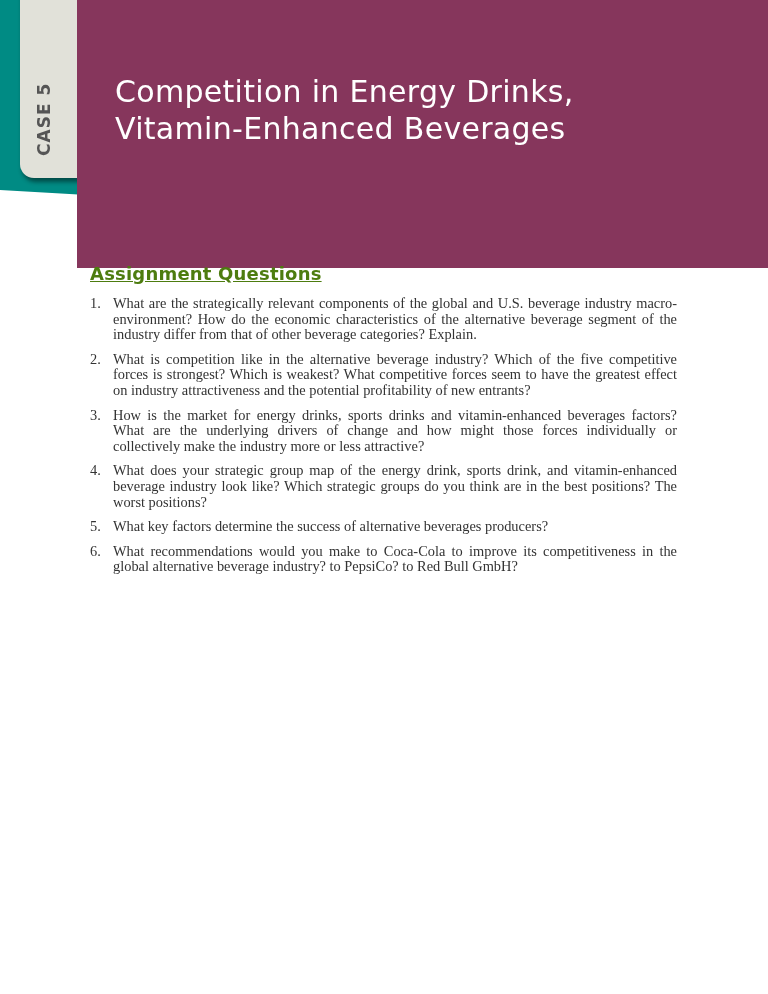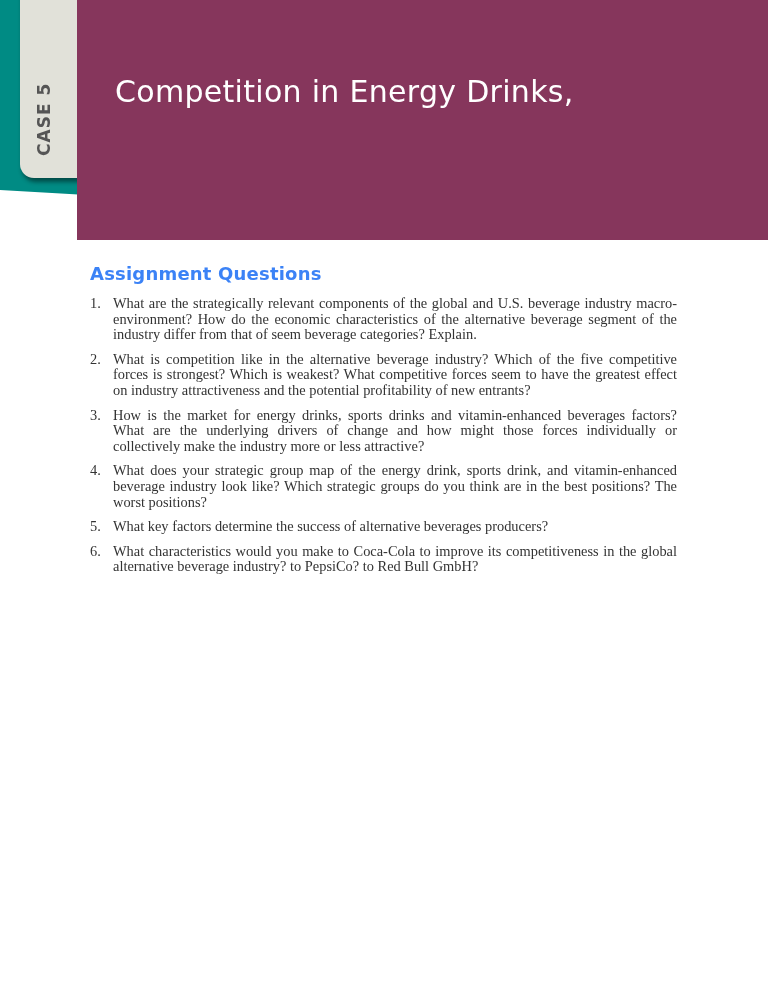--- a/index.html
+++ b/index.html
@@ -42,21 +42,21 @@
       font-size: 17px;
       letter-spacing: 1px;
       white-space: nowrap;
       line-height: 20px;
     }
     .banner {
       position: absolute;
       left: 77px;
       top: 0;
       width: 691px;
-      height: 240px;
+      height: 268px;
     }
     .banner-title {
       position: absolute;
       left: 38px;
       top: 73px;
       margin: 0;
       font-family: "DejaVu Sans", sans-serif;
       font-weight: normal;
       font-size: 30px;
       line-height: 37px;
@@ -104,43 +104,44 @@
 <body>
 
 <div class="teal-band" style="background:#008b84;"></div>
 
 <div class="case-tab" style="background:#e1e1d9;"></div>
 <div class="case-tab-label" style="color:#555555;">CASE 5</div>
 
 <div class="banner" style="background:#86365c;">
   <h1 class="banner-title" style="color:#ffffff;">
     <span>Competition in Energy Drinks,</span>
+    <span>Vitamin-Enhanced Beverages</span>
   </h1>
 </div>
 
-<h2 class="section-heading" style="color:#3b82f6;">Assignment Questions</h2>
+<h2 class="section-heading" style="color:#4d7c0f;text-decoration:underline;">Assignment Questions</h2>
 
 <ol class="questions">
   <li>
     <span class="q-num">1.</span>
-    <span class="q-text">What are the strategically relevant components of the global and U.S. beverage industry macro-environment? How do the economic characteristics of the alternative beverage segment of the industry differ from that of seem beverage categories? Explain.</span>
+    <span class="q-text">What are the strategically relevant components of the global and U.S. beverage industry macro-environment? How do the economic characteristics of the alternative beverage segment of the industry differ from that of other beverage categories? Explain.</span>
   </li>
   <li>
     <span class="q-num">2.</span>
     <span class="q-text">What is competition like in the alternative beverage industry? Which of the five competitive forces is strongest? Which is weakest? What competitive forces seem to have the greatest effect on industry attractiveness and the potential profitability of new entrants?</span>
   </li>
   <li>
     <span class="q-num">3.</span>
     <span class="q-text">How is the market for energy drinks, sports drinks and vitamin-enhanced beverages factors? What are the underlying drivers of change and how might those forces individually or collectively make the industry more or less attractive?</span>
   </li>
   <li>
     <span class="q-num">4.</span>
     <span class="q-text">What does your strategic group map of the energy drink, sports drink, and vitamin-enhanced beverage industry look like? Which strategic groups do you think are in the best positions? The worst positions?</span>
   </li>
   <li>
     <span class="q-num">5.</span>
     <span class="q-text">What key factors determine the success of alternative beverages producers?</span>
   </li>
   <li>
     <span class="q-num">6.</span>
-    <span class="q-text">What characteristics would you make to Coca-Cola to improve its competitiveness in the global alternative beverage industry? to PepsiCo? to Red Bull GmbH?</span>
+    <span class="q-text">What recommendations would you make to Coca-Cola to improve its competitiveness in the global alternative beverage industry? to PepsiCo? to Red Bull GmbH?</span>
   </li>
 </ol>
 
 </body></html>

